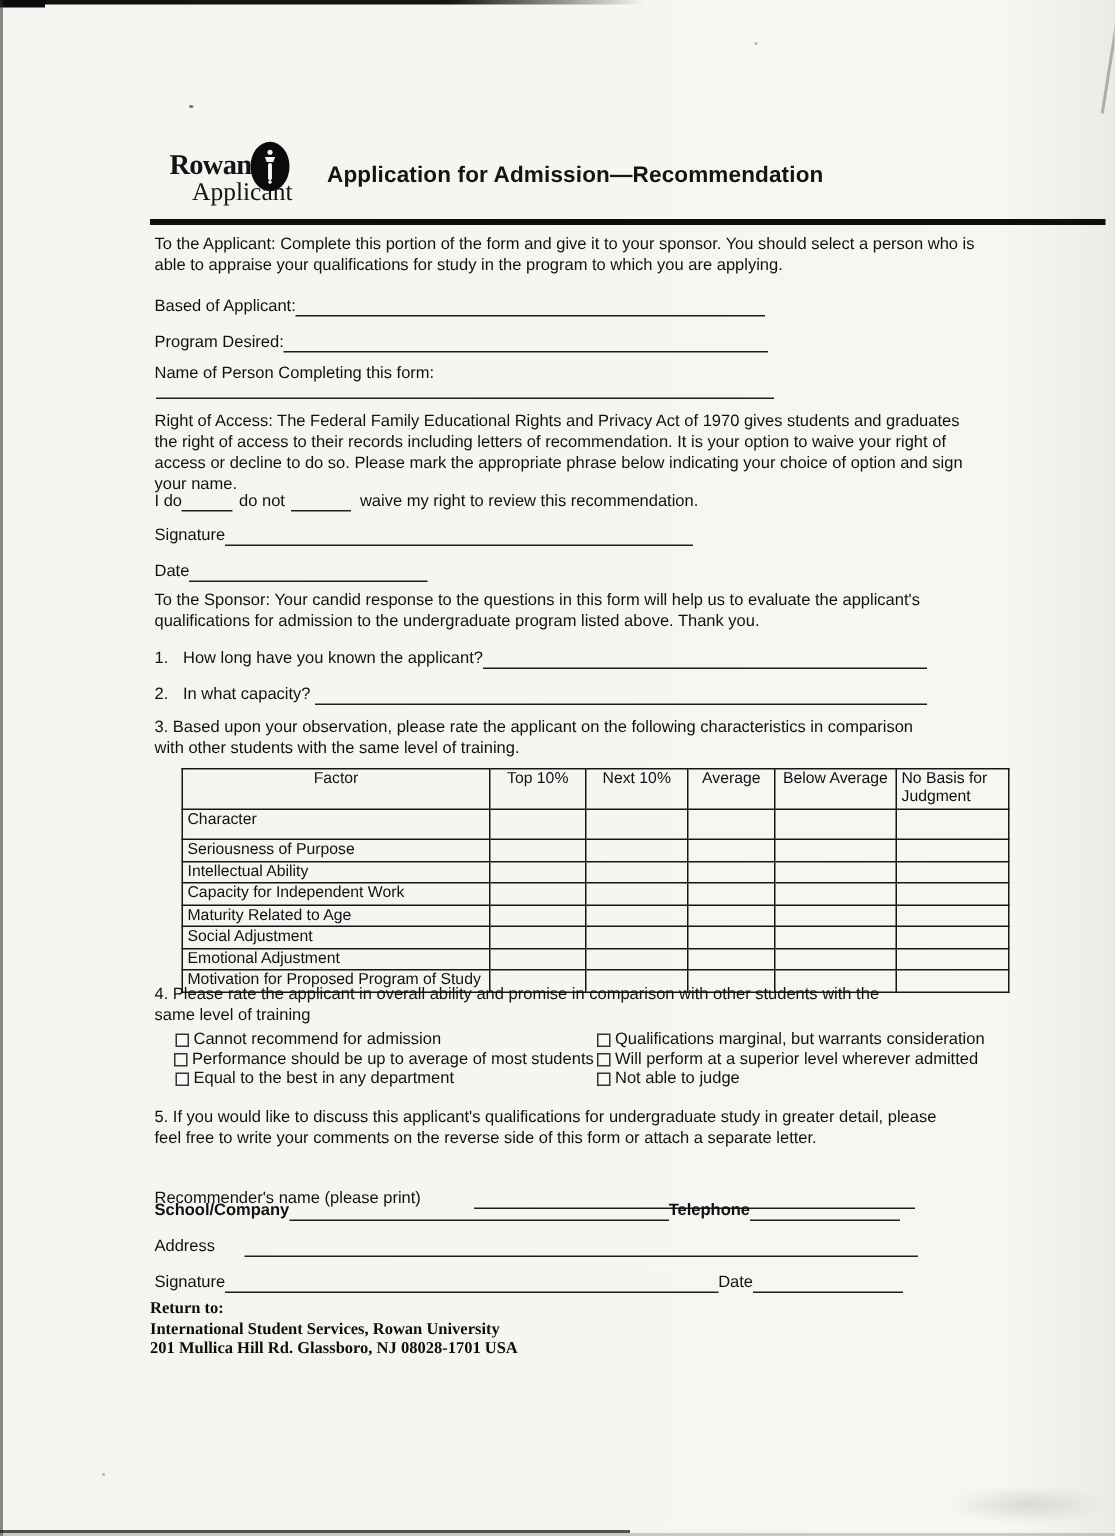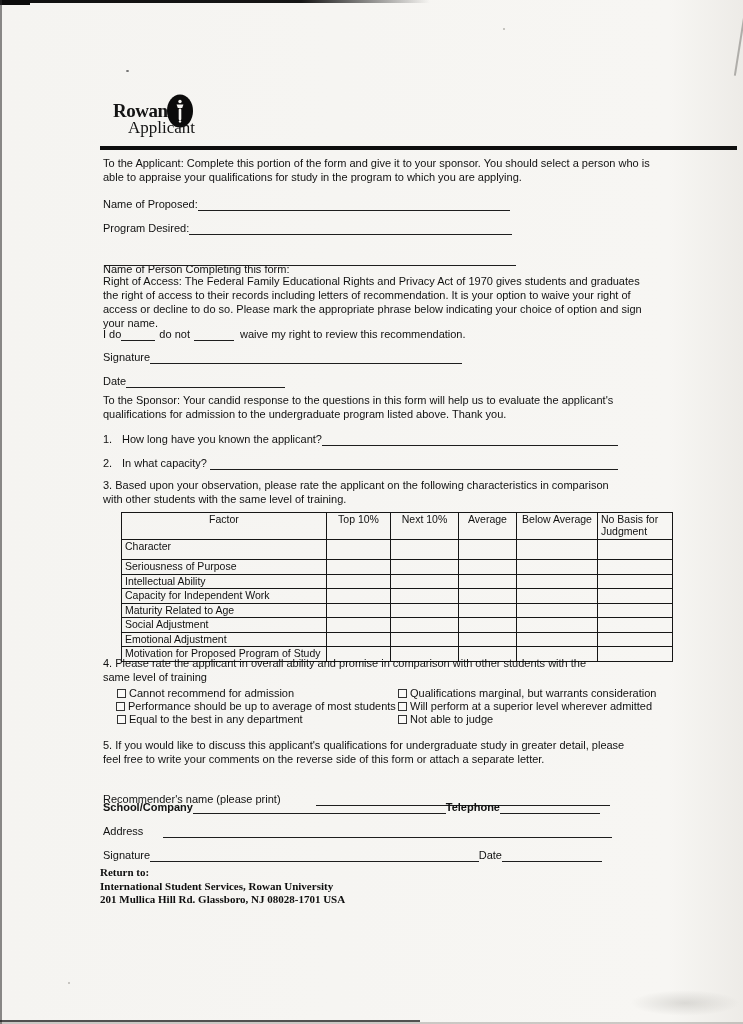--- a/index.html
+++ b/index.html
@@ -78,38 +78,39 @@
         <g fill="#f7f6f3">
           <circle cx="14" cy="7.5" r="1.7"></circle>
           <path d="M10.6 10.6 h6.8 l-1.2 3.4 h-4.4 z"></path>
           <rect x="12.7" y="14.6" width="2.6" height="11.5" rx="1.2"></rect>
           <circle cx="14" cy="27.4" r="1.2"></circle>
         </g>
       </svg>
     </span>
     <span class="l2">Applicant</span>
   </div>
+  <div class="doc-title">Application for Admission—Recommendation</div>
   <div class="rule"></div>
 
   <div class="para" style="left:103px;top:156px;width:550px;">
     <span class="b">To the Applicant:</span>
     <span>Complete this portion of the form and give it to your sponsor. You should select a person who is able to appraise your qualifications for study in the program to which you are applying.</span>
   </div>
 
   <div class="row" style="left:103px;top:197px;width:407px;">
-    <span>Name of Proposed:</span>
+    <span>Based of Applicant:</span>
     <span class="line flex1"></span>
   </div>
 
   <div class="row" style="left:103px;top:221px;width:409px;">
     <span>Program Desired:</span>
     <span class="line flex1"></span>
   </div>
 
-  <div class="row" style="left:103px;top:243px;margin-top:20px;">
+  <div class="row" style="left:103px;top:243px;">
     <span>Name of Person Completing this form:</span>
   </div>
   <div class="row" style="left:104px;top:252px;width:412px;">
     <span class="line flex1"></span>
   </div>
 
   <div class="para" style="left:103px;top:274px;width:552px;">
     <span class="b">Right of Access:</span>
     <span>The Federal Family Educational Rights and Privacy Act of 1970 gives students and graduates the right of access to their records including letters of recommendation. It is your option to waive your right of access or decline to do so. Please mark the appropriate phrase below indicating your choice of option and sign your name.</span>
   </div>

